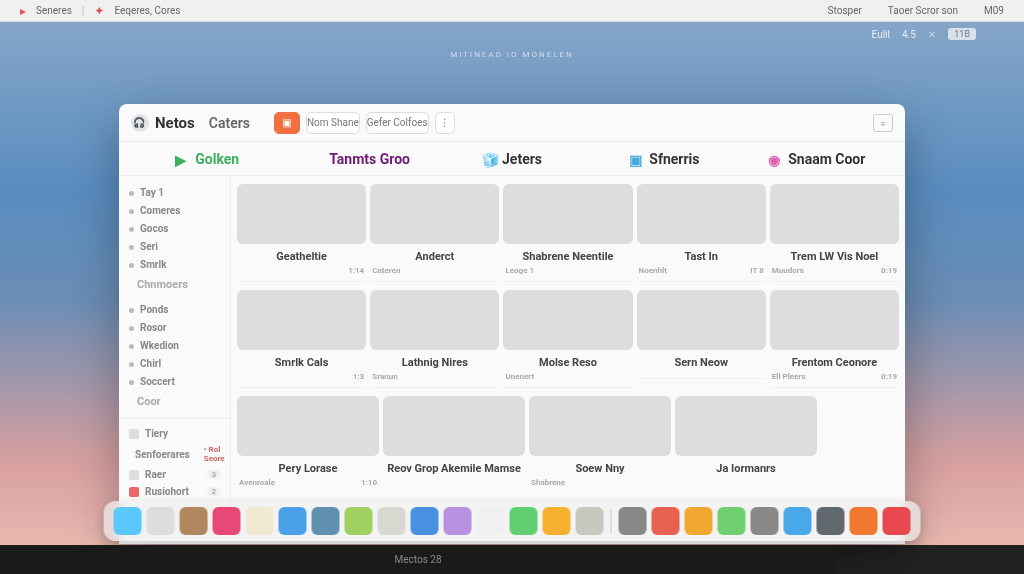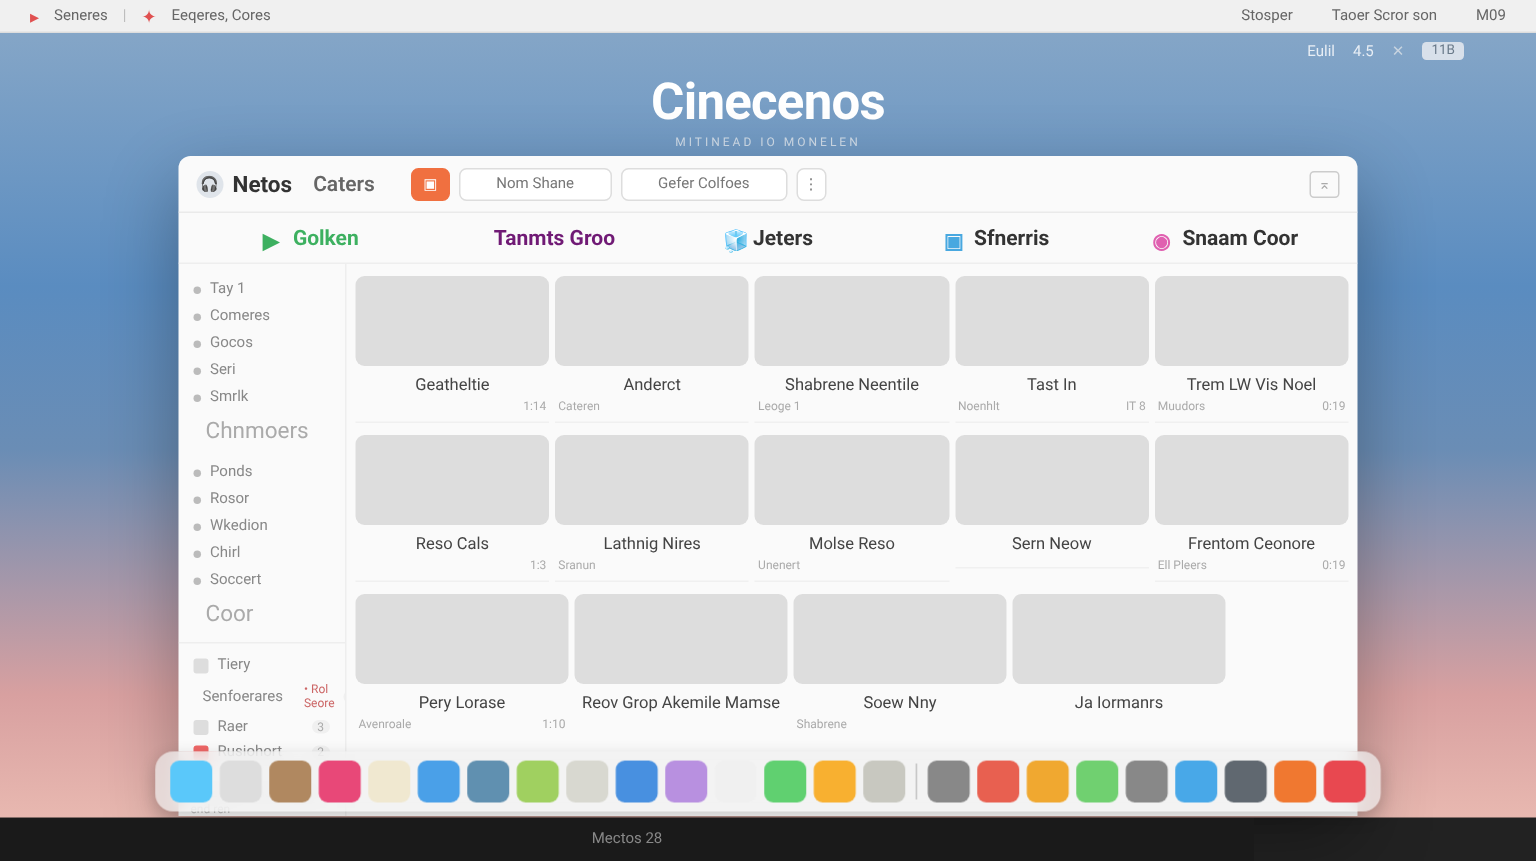--- a/index.html
+++ b/index.html
@@ -21,34 +21,34 @@
 .hero h1 { font-size:34px; font-weight:700; letter-spacing:-0.5px; }
 .hero .sub { font-size:8px; letter-spacing:2px; color:#d0dce8; margin-top:2px; text-transform:uppercase; }
 
 .window { position:absolute; top:104px; left:119px; width:786px; height:440px; background:#fafafa; border-radius:8px 8px 0 0; box-shadow:0 18px 50px rgba(0,0,0,0.3); overflow:hidden; }
 .titlebar { height:38px; display:flex; align-items:center; padding:0 12px; border-bottom:1px solid #eaeaea; gap:10px; }
 .titlebar .tbl { display:flex; align-items:center; gap:14px; }
 .titlebar .tbl .brand { font-size:15px; font-weight:700; color:#333; display:flex; align-items:center; gap:6px; }
 .titlebar .tbl .brand .hicon { width:18px; height:18px; border-radius:50%; background:#dfe4ea; display:flex; align-items:center; justify-content:center; font-size:10px; }
 .titlebar .tbl .tab2 { font-size:14px; font-weight:600; color:#666; }
 .titlebar .toolbar { display:flex; align-items:center; gap:6px; margin-left:14px; }
-.titlebar .toolbar .btn { height:22px; border:1px solid #ddd; border-radius:5px; background:#fff; font-size:10px; color:#777; display:flex; align-items:center; padding:0 24px; }
+.titlebar .toolbar .btn { height:22px; border:1px solid #ddd; border-radius:5px; background:#fff; font-size:10px; color:#777; display:flex; align-items:center; padding:0 0; }
 .titlebar .toolbar .btn.accent { background:#f07040; border-color:#f07040; color:#fff; width:26px; justify-content:center; padding:0; }
 .titlebar .tray { margin-left:auto; width:20px; height:18px; border:1px solid #ccc; border-radius:3px; display:flex; align-items:center; justify-content:center; color:#aaa; font-size:10px; }
 
 .catrow { height:34px; display:flex; align-items:center; gap:0; padding:0 12px; border-bottom:1px solid #eee; }
 .catrow .cat { flex:1; display:flex; align-items:center; gap:6px; font-size:14px; font-weight:700; color:#333; justify-content:center; }
 .catrow .cat .ci { width:14px; height:14px; border-radius:3px; display:inline-block; }
 
-.content { display:flex; height:calc(100% - 72px); }
+.content { display:flex; height:calc(100% - 72px);font-weight:bold; }
 .sidebar { width:112px; border-right:1px solid #eee; padding:8px 8px; font-size:10px; color:#888; overflow:hidden; }
 .sidebar .grp { margin-bottom:10px; }
 .sidebar .grp .it { display:flex; align-items:center; gap:6px; padding:2px 2px; line-height:14px; }
 .sidebar .grp .it .dot { width:5px; height:5px; border-radius:50%; background:#bbb; }
-.sidebar .grp .cap { margin-top:4px; color:#aaa; font-size:15px; padding-left:10px; }
+.sidebar .grp .cap { margin-top:4px; color:#aaa; font-size:11px; padding-left:10px; }
 .sidebar .hr { height:1px; background:#eee; margin:6px -8px; }
 .sidebar .row2 { display:flex; align-items:center; gap:6px; padding:3px 2px; }
 .sidebar .row2 .ic { width:10px; height:10px; border-radius:2px; background:#ddd; display:inline-block; }
 .sidebar .row2 .pill { margin-left:auto; font-size:8px; background:#f0f0f0; border-radius:6px; padding:0 4px; color:#aaa; }
 .sidebar .row2.red .ic { background:#e66; }
 
 .grid { flex:1; padding:6px 4px; overflow:hidden; }
 .grow { display:flex; }
 .cell { width:142px; margin:0 2px 6px 2px; }
 .cell .thumb { width:100%; height:60px; border-radius:6px; background:#ddd; margin:2px auto 6px auto; }
@@ -95,21 +95,20 @@
   </div>
 
   <div class="topright">
     <span>Eulil</span>
     <span>4.5</span>
     <span class="x">✕</span>
     <span class="badge">11B</span>
   </div>
 
   <div class="hero">
-    <h1>Cinecenos</h1>
     <div class="sub">MITINEAD IO MONELEN</div>
   </div>
 
   <div class="window">
     <div class="titlebar">
       <div class="tbl">
         <div class="brand">
           <span class="hicon">🎧</span>
           <span>Netos</span>
         </div>
@@ -265,21 +264,21 @@
       <div class="meta">
                 <span>Muudors</span>
                 <span>0:19</span>
               </div>
       <div class="sep"></div>
             </div>
           </div>
           <div class="grow">
             <div class="cell">
       <div class="thumb th-field"></div>
-      <div class="ttl">Reso Cals</div>
+      <div class="ttl">Smrlk Cals</div>
       <div class="meta">
                 <span></span>
                 <span>1:3</span>
               </div>
       <div class="sep"></div>
             </div>
             <div class="cell">
       <div class="thumb th-shoe"></div>
       <div class="ttl">Lathnig Nires</div>
       <div class="meta">

